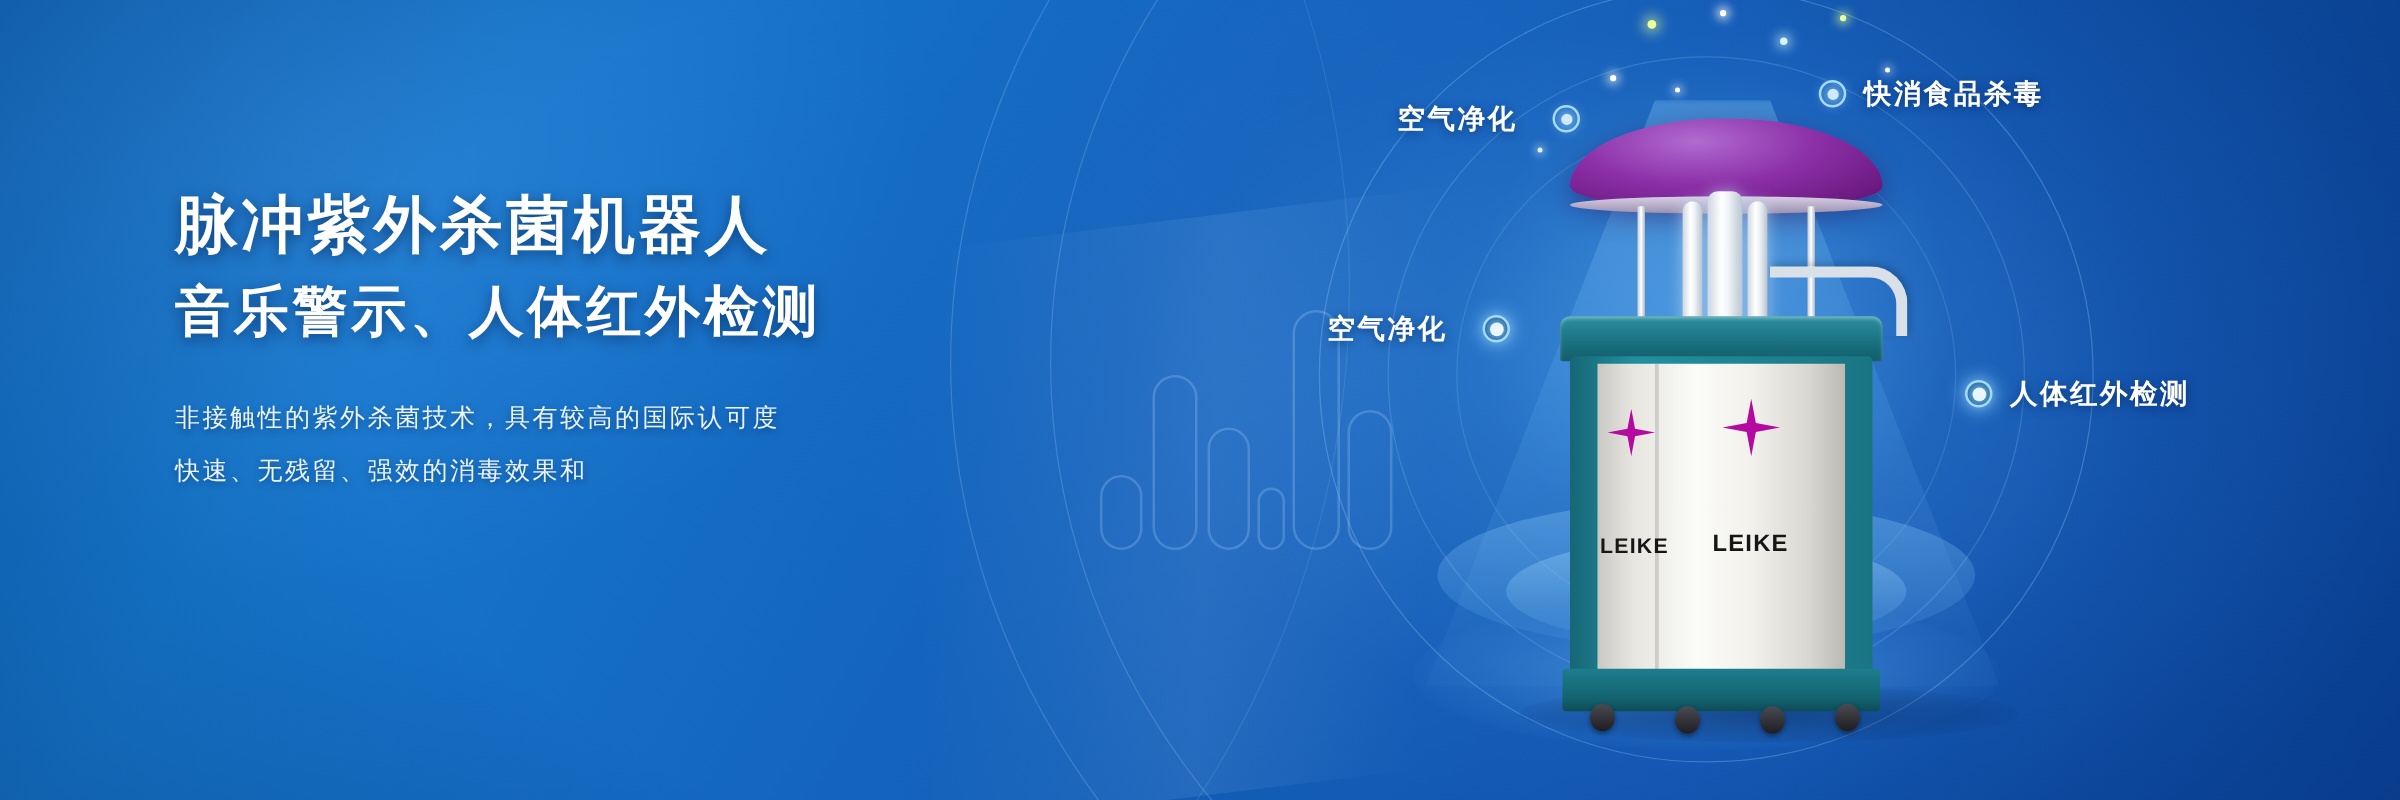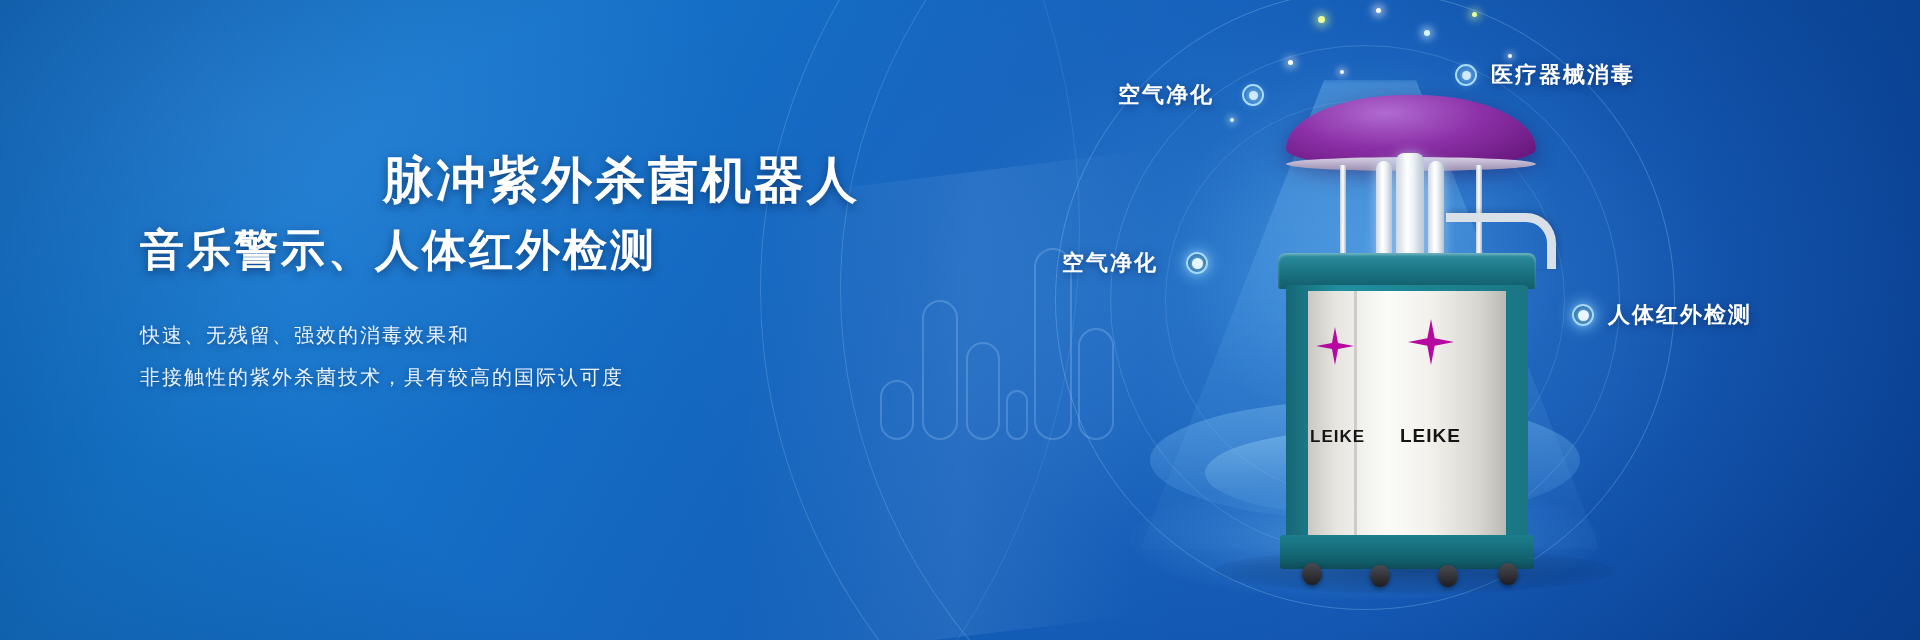--- a/index.html
+++ b/index.html
@@ -42,42 +42,42 @@
   .floor-glow{position:absolute;left:1130px;top:480px;width:470px;height:120px;border-radius:50%;
     background:radial-gradient(ellipse,rgba(130,205,255,.38) 0%,rgba(90,170,240,.12) 55%,rgba(70,150,230,0) 75%);}
   .disc{position:absolute;border-radius:50%;}
 
   
   .spark{position:absolute;border-radius:50%;}
 
   
   .copy{position:absolute;left:140px;top:150px;width:720px;color:#fff;}
   .h1{font-size:50px;line-height:1.22;font-weight:700;letter-spacing:3px;
-      text-shadow:0 3px 10px rgba(0,25,70,.55);white-space:nowrap;text-align:right;}
+      text-shadow:0 3px 10px rgba(0,25,70,.55);white-space:nowrap;}
   .h2{font-size:44px;line-height:1.3;font-weight:700;letter-spacing:3px;margin-top:10px;
       text-shadow:0 3px 10px rgba(0,25,70,.55);white-space:nowrap;}
   .sub{margin-top:36px;}
   .sub-line{font-size:20px;line-height:2.1;letter-spacing:2px;color:#eaf4ff;
       text-shadow:0 2px 6px rgba(0,25,70,.45);white-space:nowrap;}
 
   
   .feat{position:absolute;display:flex;align-items:center;gap:14px;
      color:#fff;font-size:22px;font-weight:700;letter-spacing:2px;white-space:nowrap;
      text-shadow:0 2px 8px rgba(0,30,80,.6);}
   .feat.rev{flex-direction:row-reverse;}
   .dot{position:relative;width:22px;height:22px;border-radius:50%;
      border:2px solid rgba(175,225,255,.95);flex:none;}
   .dot::after{content:"";position:absolute;left:50%;top:50%;width:9px;height:9px;margin:-4.5px 0 0 -4.5px;
      border-radius:50%;background:#cfeaff;box-shadow:0 0 10px 3px rgba(160,220,255,.75);}
   .dot.solid{background:radial-gradient(circle,#1b6fc4 0%,#12548f 70%);
      box-shadow:0 0 14px 4px rgba(140,210,255,.45);}
   .dot.solid::after{width:11px;height:11px;margin:-5.5px 0 0 -5.5px;background:#e8f6ff;}
 
   
-  .device{position:absolute;left:1250px;top:95px;width:330px;height:480px;}
+  .device{position:absolute;left:1220px;top:95px;width:330px;height:480px;}
   .lamp-head{position:absolute;left:36px;top:0;width:250px;height:72px;
      background:radial-gradient(ellipse at 40% 25%,#b06bd0 0%,#8c30a8 45%,#5e1070 100%);
      border-radius:50% 50% 46% 46%/78% 78% 26% 26%;
      box-shadow:0 8px 22px rgba(40,0,70,.45);}
   .lamp-head::after{content:"";position:absolute;left:0;right:0;bottom:-4px;height:14px;
      background:linear-gradient(180deg,#d8cfe6,#9a8fae);border-radius:50%;}
   .tube{position:absolute;border-radius:8px;
      background:linear-gradient(90deg,#cfd6df 0%,#ffffff 40%,#eef3f8 60%,#b9c3cf 100%);
      box-shadow:0 0 12px rgba(200,230,255,.6);}
   .post-rod{position:absolute;width:6px;background:linear-gradient(90deg,#c5cdd8,#fff,#aab5c2);}
@@ -145,33 +145,33 @@
     <div class="spark" style="left:1472px;top:12px;width:5px;height:5px;background:#e8ff9e;box-shadow:0 0 8px 3px rgba(230,255,150,.6);"></div>
     <div class="spark" style="left:1340px;top:70px;width:4px;height:4px;background:#fff;box-shadow:0 0 7px 2px rgba(255,255,255,.6);"></div>
     <div class="spark" style="left:1230px;top:118px;width:4px;height:4px;background:#dff3ff;box-shadow:0 0 7px 2px rgba(210,240,255,.6);"></div>
     <div class="spark" style="left:1508px;top:54px;width:4px;height:4px;background:#fff;box-shadow:0 0 7px 2px rgba(255,255,255,.5);"></div>
   </div>
 
   <div class="copy">
     <div class="h1">脉冲紫外杀菌机器人</div>
     <div class="h2">音乐警示、人体红外检测</div>
     <div class="sub">
+      <div class="sub-line">非接触性的紫外杀菌技术，具有较高的国际认可度</div>
       <div class="sub-line">快速、无残留、强效的消毒效果和</div>
-      <div class="sub-line">非接触性的紫外杀菌技术，具有较高的国际认可度</div>
     </div>
   </div>
 
   <div class="feat rev" style="left:1118px;top:80px;">
     <span class="dot" style="margin-left:14px;"></span>
     <span>空气净化</span>
   </div>
 
   <div class="feat" style="left:1455px;top:60px;">
     <span class="dot"></span>
-    <span>医疗器械消毒</span>
+    <span>快消食品杀毒</span>
   </div>
 
   <div class="feat rev" style="left:1062px;top:248px;">
     <span class="dot solid" style="margin-left:14px;"></span>
     <span>空气净化</span>
   </div>
 
   <div class="feat" style="left:1572px;top:300px;">
     <span class="dot solid"></span>
     <span>人体红外检测</span>

